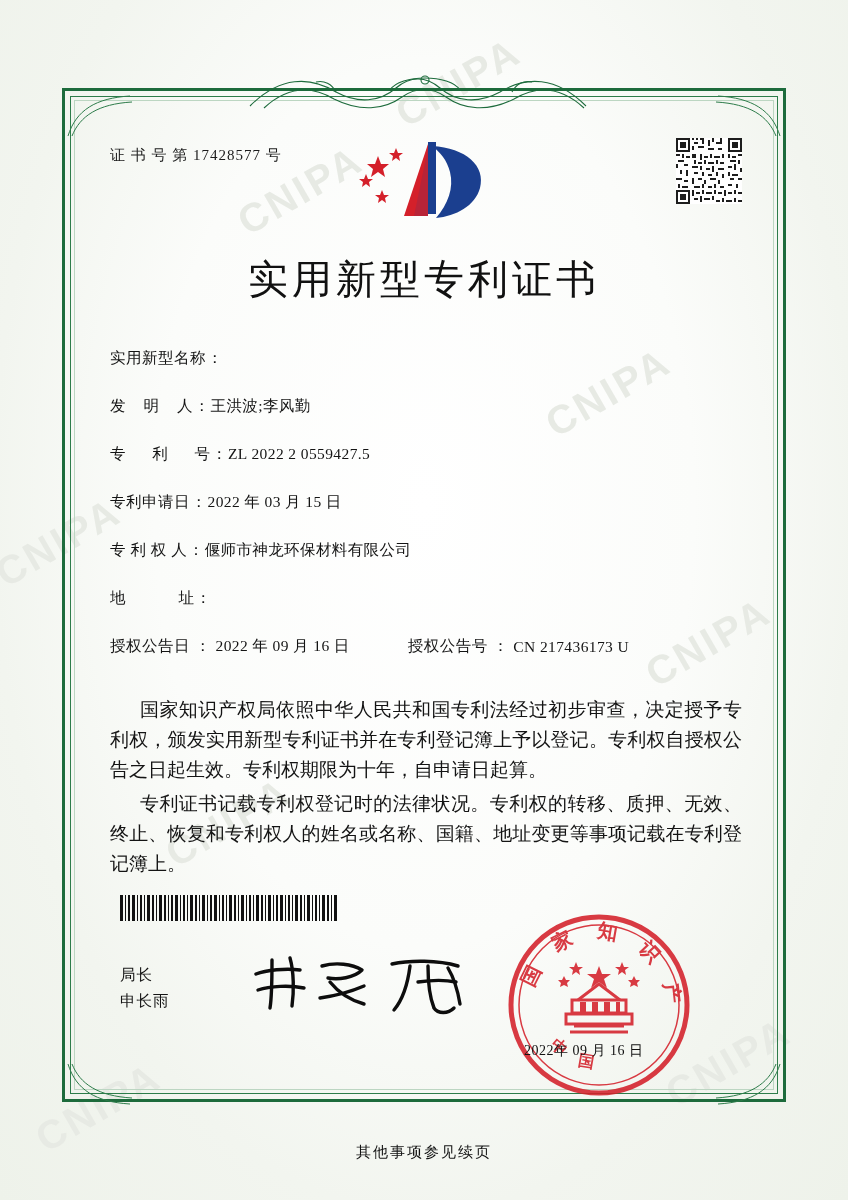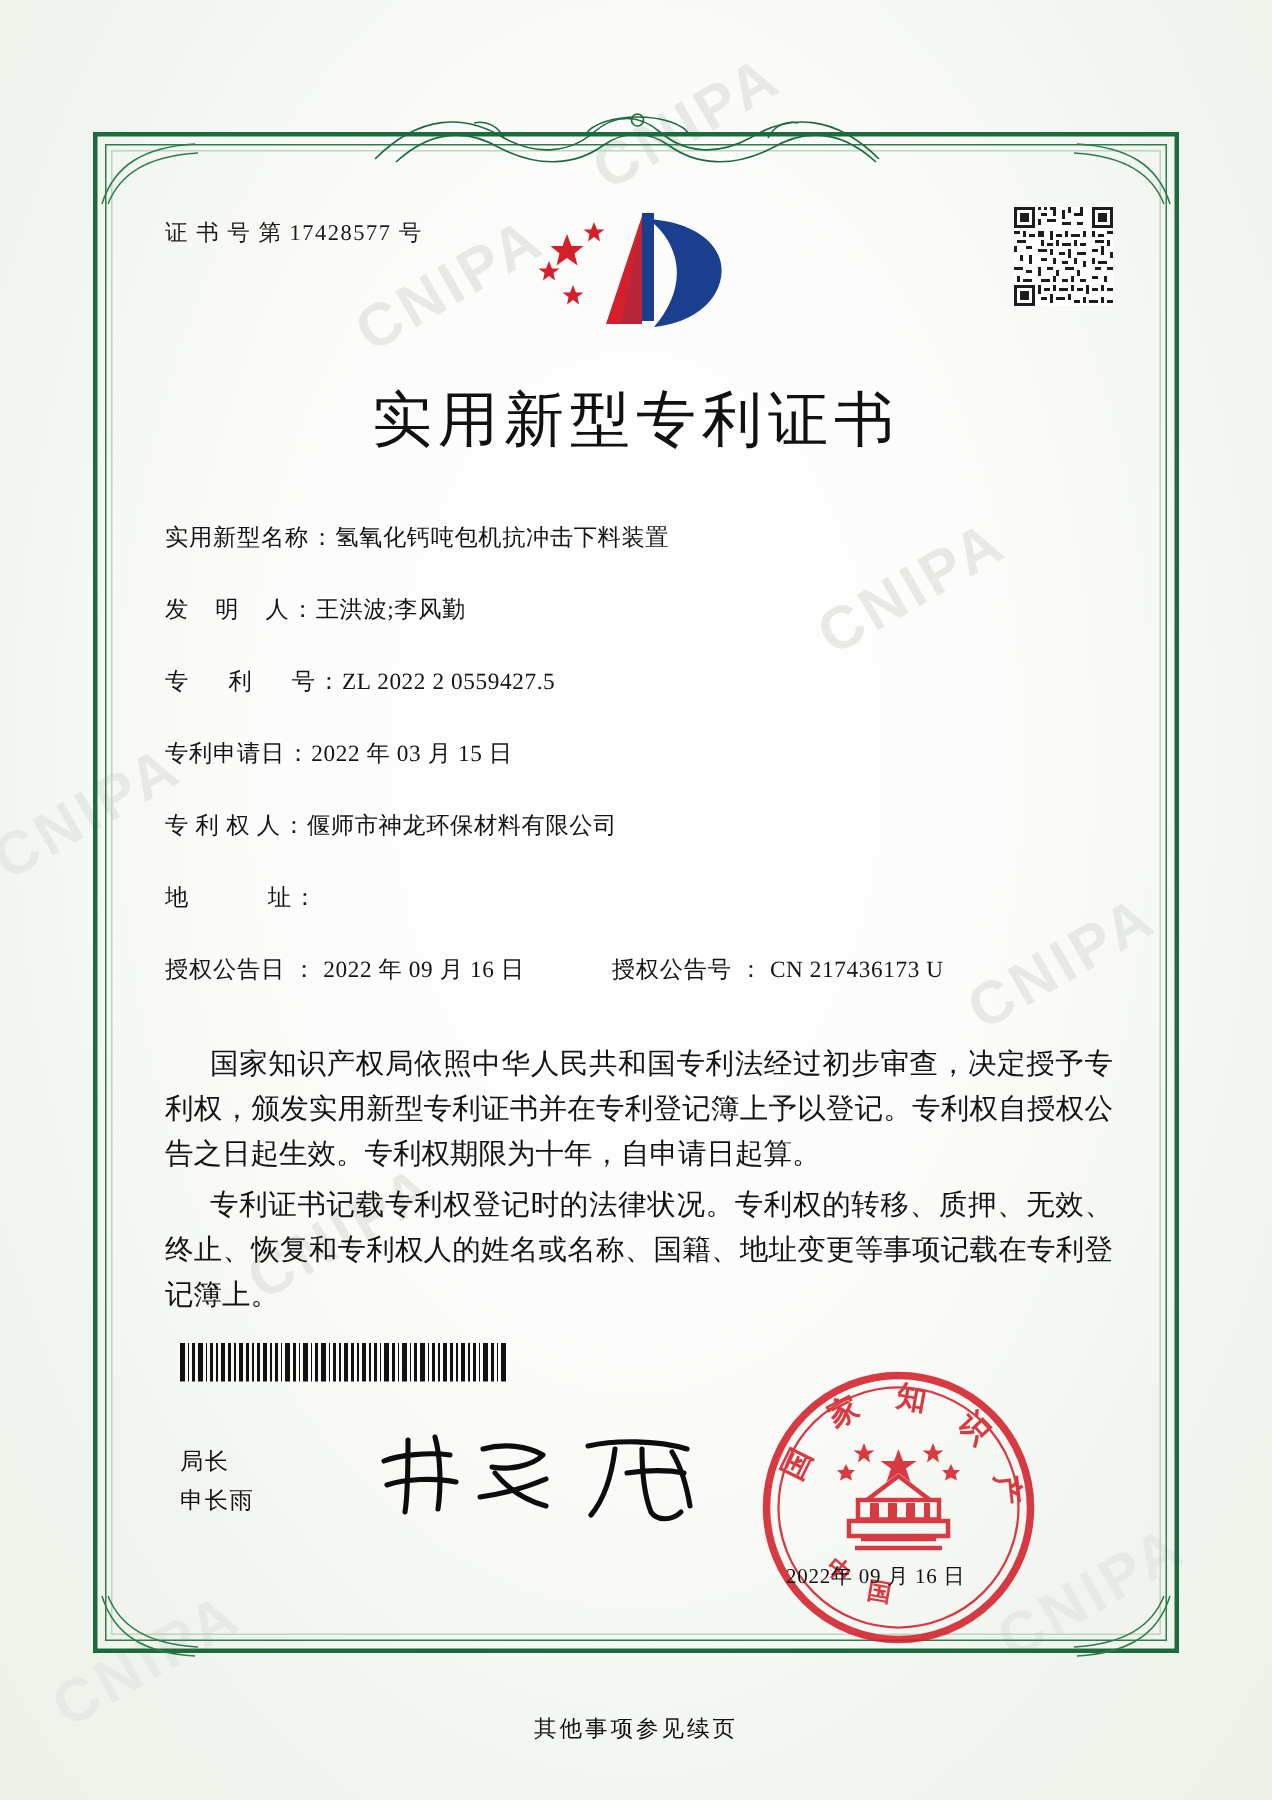--- a/index.html
+++ b/index.html
@@ -391,21 +391,20 @@
         <polygon points="38,52 40,57 45,57 41,60 42,65 38,62 34,65 35,60 31,57 36,57"></polygon>
       </g>
     </svg>
 
     <div class="title">实用新型专利证书</div>
 
     <div class="fields">
       <div class="field-row">
         <span class="f-label">实用新型名称</span>
         <span class="f-colon">：</span>
-        <span class="f-value">氢氧化钙吨包机抗冲击下料装置</span>
       </div>
       <div class="field-row">
         <span class="f-label">发    明    人</span>
         <span class="f-colon">：</span>
         <span class="f-value">王洪波;李风勤</span>
       </div>
       <div class="field-row">
         <span class="f-label">专      利      号</span>
         <span class="f-colon">：</span>
         <span class="f-value">ZL 2022 2 0559427.5</span>

